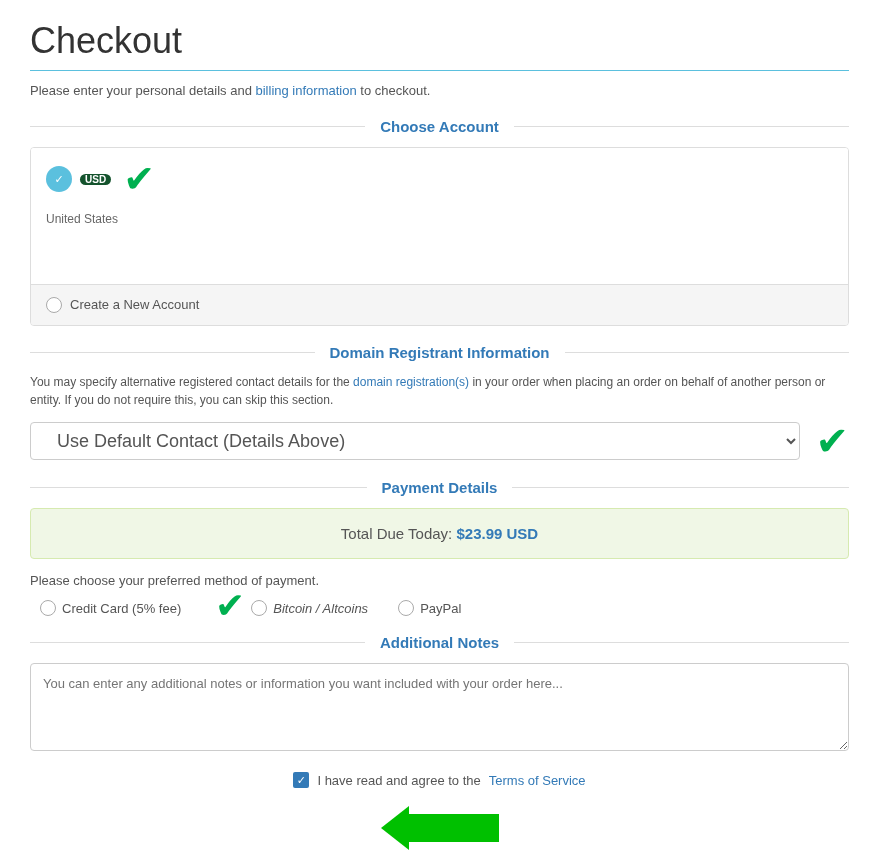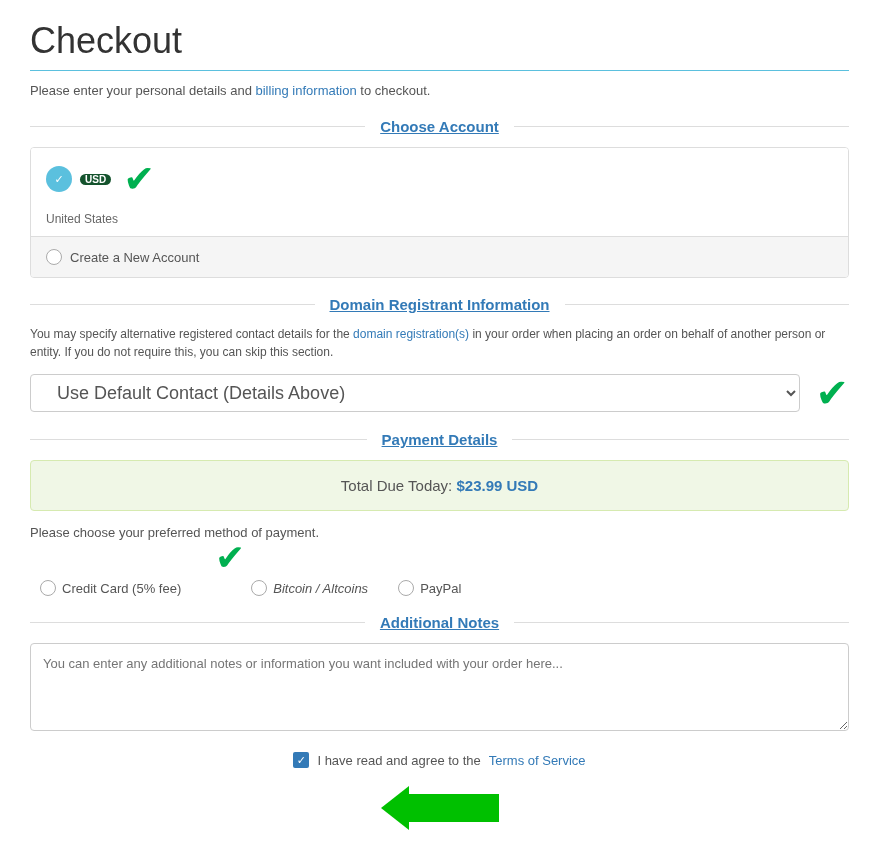--- a/index.html
+++ b/index.html
@@ -39,21 +39,20 @@
       flex: 1;
       height: 1px;
       background: #ddd;
     }
     .section-title {
       color: #337ab7;
       font-size: 15px;
       font-weight: bold;
       padding: 0 15px;
       white-space: nowrap;
-      text-decoration: underline;
     }
 
     
     .account-box {
       border: 1px solid #ddd;
       border-radius: 4px;
       overflow: hidden;
       margin-bottom: 5px;
     }
     .account-selected {
@@ -90,23 +89,23 @@
     }
     .account-name {
       font-size: 12px;
       color: #666;
       padding: 2px 15px 10px 15px;
     }
     .account-new-row {
       background: #f5f5f5;
       padding: 12px 15px;
       display: flex;
-      align-items: center;
       gap: 8px;
       border-top: 1px solid #ddd;
+      margin-top: 48px;
     }
     .radio-circle {
       width: 16px;
       height: 16px;
       border: 1.5px solid #aaa;
       border-radius: 50%;
       display: inline-block;
       background: #fff;
     }
     .new-account-label {
@@ -169,21 +168,20 @@
       gap: 30px;
       padding-left: 10px;
       position: relative;
     }
     .payment-method {
       display: flex;
       align-items: center;
       gap: 6px;
       font-size: 13px;
       color: #555;
-      margin-top: 28px;
     }
     .checkmark-green-pay {
       color: #00b050;
       font-size: 36px;
       line-height: 1;
       position: absolute;
       left: 185px;
       top: -12px;
     }
 

